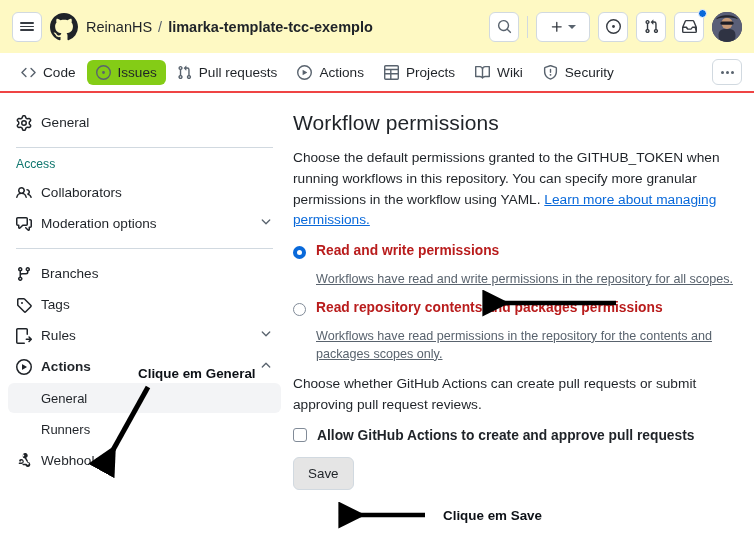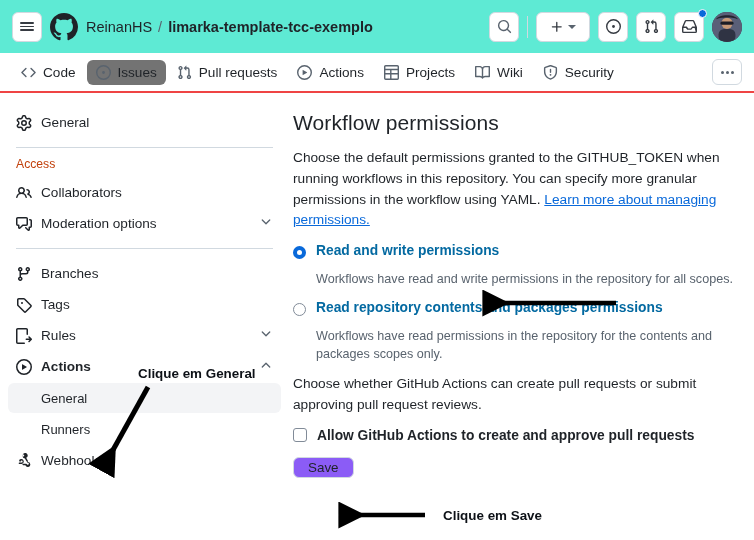--- a/index.html
+++ b/index.html
@@ -13,21 +13,21 @@
     position:relative;
   }
 
   
   .topbar {
     height:53px;
     display:flex;
     align-items:center;
     padding:0 12px;
     gap:8px;
-    background:#5eead4;
+    background:#fef9c3;
   }
   .icon-btn {
     width:30px; height:30px;
     border:1px solid #d1d9e0;
     border-radius:6px;
     display:flex; align-items:center; justify-content:center;
     background:#ffffff;
     flex:none;
   }
   .hamburger span {
@@ -71,21 +71,21 @@
     padding:0 12px; gap:2px;
     border-bottom:2px solid #ef4444;
     background:#fff;
   }
   .navitem {
     display:flex; align-items:center; gap:7px;
     padding:5px 9px; border-radius:6px;
     font-size:13.6px; color:#1f2328;
     white-space:nowrap;
   }
-  .navitem.hover { background:#737373; }
+  .navitem.hover { background:#84cc16; }
   .navitem svg { flex:none; }
   .dots-btn {
     margin-left:auto;
     width:30px;height:26px;
     border:1px solid #d1d9e0;border-radius:6px;
     display:flex;align-items:center;justify-content:center;
     background:#fff;
   }
   .dots-btn i {
     width:3px;height:3px;border-radius:50%;background:#59636e;margin:0 1px;display:block;
@@ -104,21 +104,21 @@
     display:flex; align-items:center; gap:9px;
     height:31px; padding:0 8px;
     border-radius:6px;
     font-size:13.6px; color:#1f2328;
     position:relative;
   }
   .side-link .chev { margin-left:auto; }
   .side-icon { width:16px; flex:none; display:flex; align-items:center; justify-content:center; color:#1f2328; }
   .side-sep { height:1px; background:#d1d9e0; margin:9px 8px 9px 8px; }
   .side-head {
-    font-size:12.2px; color:#c2410c;
+    font-size:12.2px; color:#0f766e;
     padding:0 8px; margin-bottom:6px; margin-top:2px;
   }
   .side-link.bold { font-weight:bold; }
   .sub-link {
     display:flex; align-items:center;
     height:30px; padding:0 8px 0 33px;
     border-radius:6px; font-size:13px; color:#1f2328;
     position:relative; margin:1px 0;
   }
   .sub-link.selected { background:#f3f4f6; font-weight:normal; }
@@ -144,38 +144,38 @@
   }
   a.link { color:#0969da; text-decoration:underline; }
 
   .radio-row { display:flex; align-items:flex-start; gap:10px; margin-bottom:2px; }
   .radio {
     width:13px;height:13px;border-radius:50%;
     border:1px solid #818b98; background:#fff;
     margin-top:3px; flex:none; position:relative;
   }
   .radio.checked { border:4px solid #0969da; background:#fff; }
-  .radio-label { font-size:13.8px; font-weight:bold; color:#0369a1; }
+  .radio-label { font-size:13.8px; font-weight:bold; color:#b91c1c; }
   .radio-sub {
     font-size:12.6px; color:#59636e; line-height:1.45;
-    margin:11px 0 11px 23px; max-width:420px;
+    margin:11px 0 11px 23px; max-width:420px;text-decoration:underline;
   }
 
   .check-row { display:flex; align-items:flex-start; gap:10px; margin:4px 0 14px 0; }
   .checkbox {
     width:14px;height:14px;border-radius:3px;
     border:1px solid #818b98; background:#fff; flex:none;
   }
   .check-label { font-size:13.8px; font-weight:bold; color:#1f2328; }
 
   .save-btn {
     display:inline-flex; align-items:center; justify-content:center;
-    height:21px; padding:4px 14px;
+    height:33px; padding:4px 14px;
     border:1px solid #d1d9e0; border-radius:6px;
-    background:#8b5cf6; font-size:13.4px; color:#1f2328;
+    background:#e5e5e5; font-size:13.4px; color:#1f2328;
   }
 
   
   .anno-text {
     position:absolute; font-size:13.4px; font-weight:bold; color:#0d1117;
     white-space:nowrap;
   }
   svg.anno { position:absolute; overflow:visible; pointer-events:none; }
 </style>
 </head>

